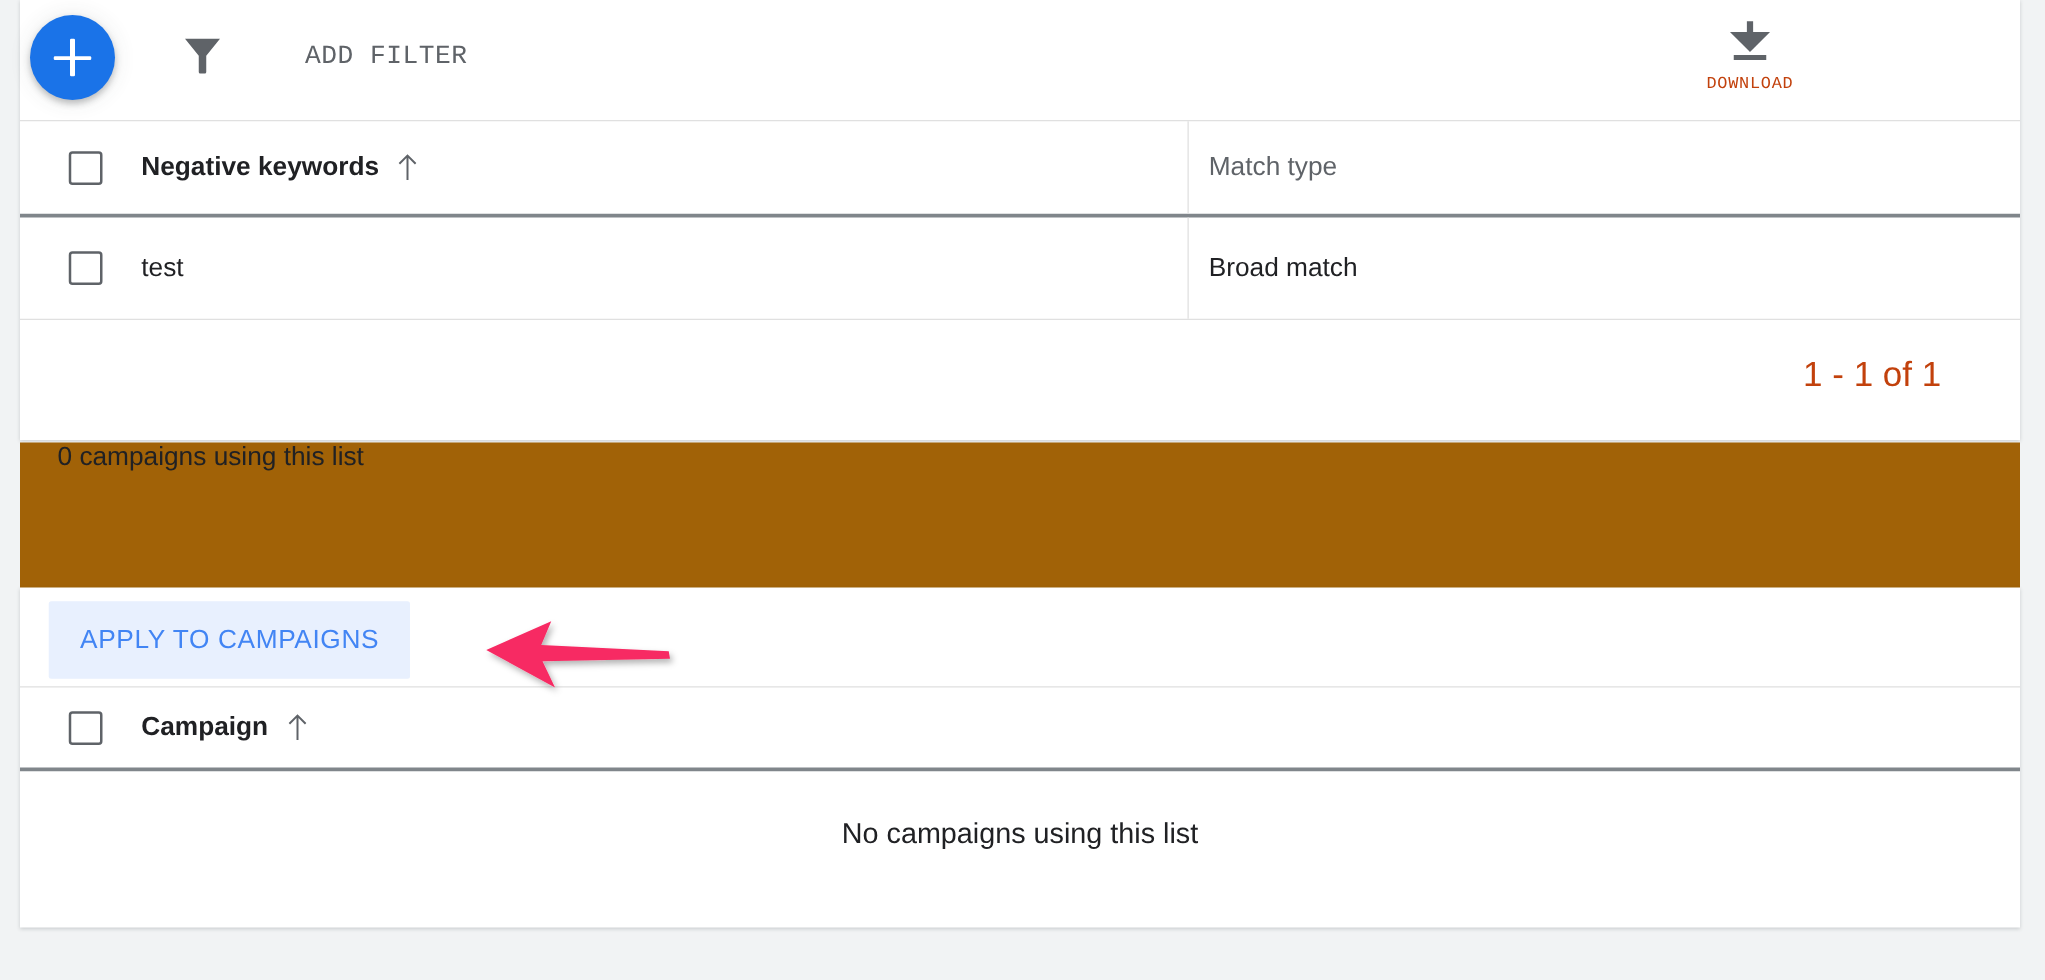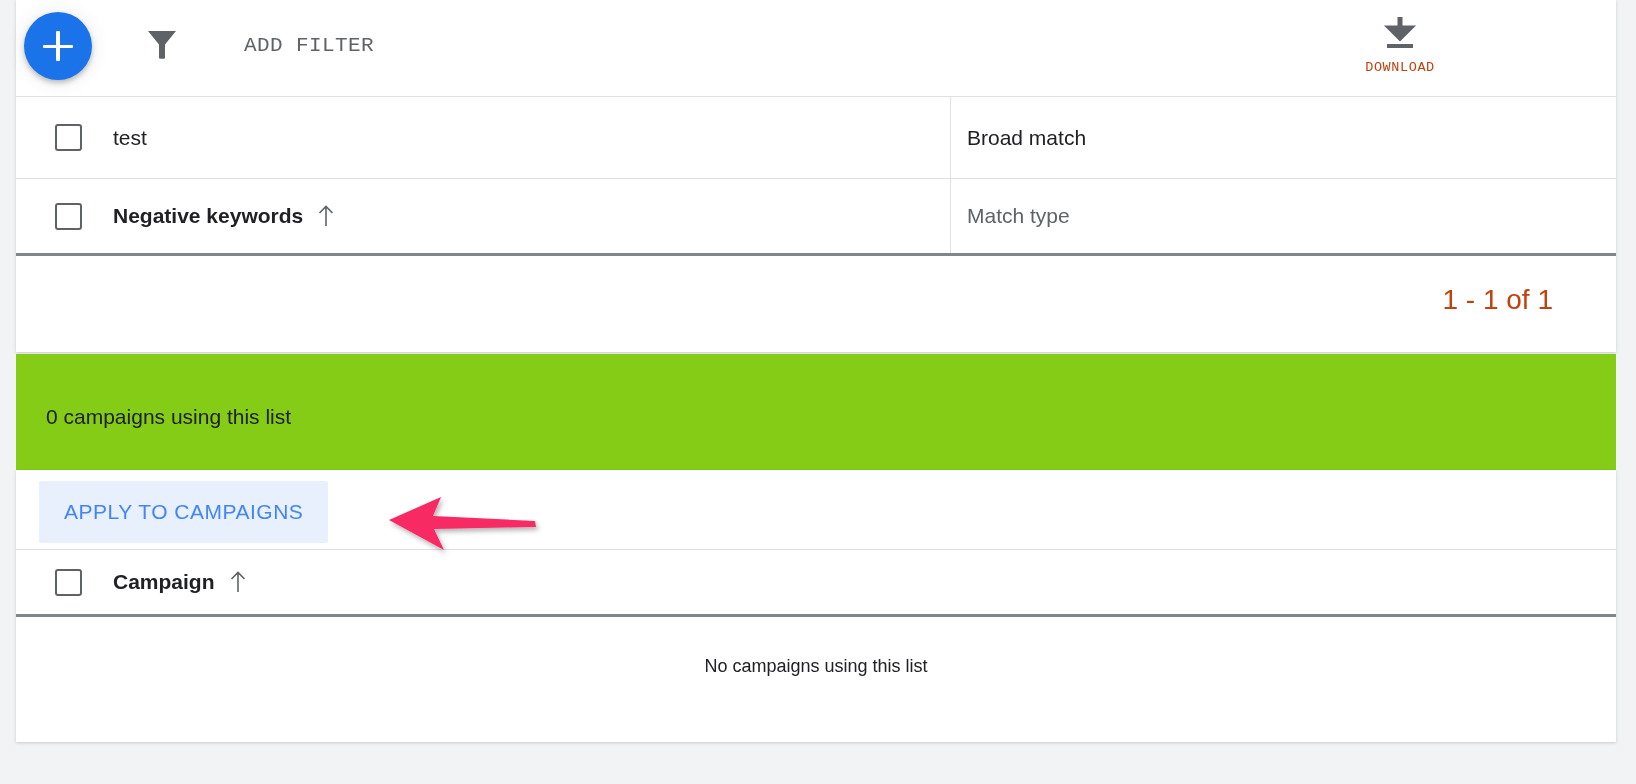--- a/index.html
+++ b/index.html
@@ -150,23 +150,22 @@
   }
   .kw-footer .pager {
     font-size: 28px;
     color: #c2410c;
   }
 
   
   .band {
     position: absolute;
     left: 16px; top: 354px; width: 1600px; height: 125px;
-    background: #84cc16;
-    display: flex;
-    align-items: center;
+    background: #a16207;
+    display: flex;
   }
   .band-text {
     margin-left: 30px;
     font-size: 21px;
     color: #202124;
   }
 
   
   .card-campaigns {
     position: absolute;
@@ -199,21 +198,21 @@
     height: 67px;
     display: flex;
     align-items: center;
     border-bottom: 3px solid #80868B;
   }
   .camp-empty {
     height: 98px;
     display: flex;
     align-items: center;
     justify-content: center;
-    font-size: 18px;
+    font-size: 23px;
     color: #202124;
   }
 
   
   .arrow-annotation {
     position: absolute;
     left: 384px; top: 486px;
     width: 160px; height: 66px;
     pointer-events: none;
   }
@@ -244,43 +243,43 @@
             <path d="M17 1 v15 M17 22 l-10 -10 h20 z" fill="#5F6368" stroke="#5F6368" stroke-width="5" stroke-linejoin="miter"></path>
             <rect x="4" y="28" width="26" height="4" fill="#5F6368"></rect>
           </svg>
         </div>
         <div class="ta-label">DOWNLOAD</div>
       </div>
 
     </div>
 
     <div class="kw-table">
-
-      <div class="kw-row kw-body">
-        <div class="col-keyword">
-          <span class="checkbox"></span>
-          <span class="cell-text">test</span>
-        </div>
-        <div class="col-match">
-          <span class="cell-text" style="margin-left:0">Broad match</span>
-        </div>
-      </div>
 
       <div class="kw-row kw-head">
         <div class="col-keyword">
           <span class="checkbox"></span>
           <span class="cell-text bold">Negative keywords</span>
           <span class="sort-arrow">
             <svg width="18" height="22" viewBox="0 0 18 22" xmlns="http://www.w3.org/2000/svg">
               <path d="M9 21 V2 M2.5 8 L9 1.5 L15.5 8" fill="none" stroke="#5F6368" stroke-width="1.6"></path>
             </svg>
           </span>
         </div>
         <div class="col-match">
           <span class="head-text-muted">Match type</span>
+        </div>
+      </div>
+
+      <div class="kw-row kw-body">
+        <div class="col-keyword">
+          <span class="checkbox"></span>
+          <span class="cell-text">test</span>
+        </div>
+        <div class="col-match">
+          <span class="cell-text" style="margin-left:0">Broad match</span>
         </div>
       </div>
 
       <div class="kw-footer">
         <span class="pager">1 - 1 of 1</span>
       </div>
     </div>
   </div>
 
   <div class="band">

